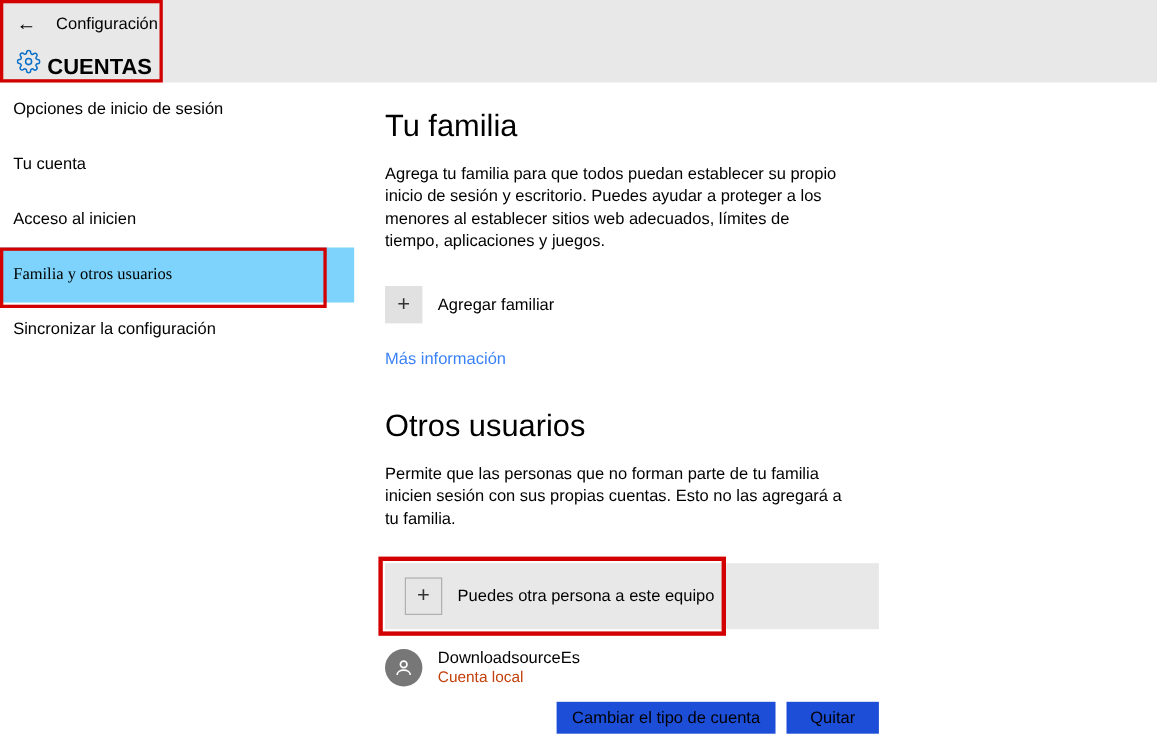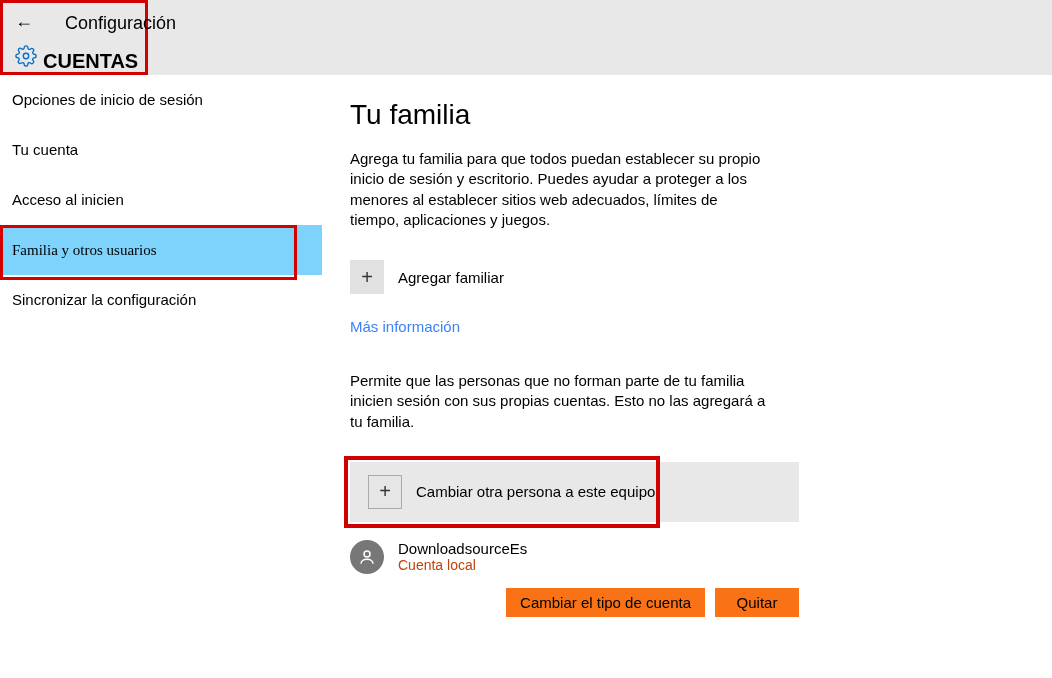--- a/index.html
+++ b/index.html
@@ -1,21 +1,21 @@
 <!DOCTYPE html>
 <html><head>
   <meta charset="utf-8">
   <style>
     * { margin:0; padding:0; box-sizing:border-box; font-family:"Segoe UI","Helvetica Neue",Arial,sans-serif; }
     body { background:#fff; width:1052px; height:678px; position:relative; color:#000; font-size:15px; }
     
     .header { height:75px; background:#e8e8e8; position:relative; }
     .header-inner { position:absolute; top:0; left:0; width:148px; height:75px; border:3px solid #d30000; padding-top:8px; }
     .back-arrow { font-size:18px; position:absolute; top:8px; left:12px; }
-    .config-label { position:absolute; top:10px; left:62px; font-size:18px; }
+    .config-label { position:absolute; top:10px; left:48px; font-size:15px; }
     .gear-icon { position:absolute; top:42px; left:12px; color:#0a6fc8; }
     .accounts-label { position:absolute; top:47px; left:40px; font-weight:600; font-size:20px; }
     
     .body { display:flex; }
     .sidebar { width:322px; padding-top:0; }
     .sidebar-item { height:50px; line-height:50px; padding-left:12px; font-size:15px; cursor:pointer; }
     .sidebar-item.active { background:#7dd3fc;font-family:Liberation Serif, serif; }
     .sidebar-wrap { position:relative; }
     .red-box-side { position:absolute; top:0; left:0; width:297px; height:55px; border:3px solid #d30000; pointer-events:none; }
     
@@ -34,21 +34,21 @@
     .expanded-row .plus-btn { margin-left:18px; margin-right:14px; border:1px solid #aaa; background:#e6e6e6; width:34px; height:34px; }
     .red-box-add { position:absolute; top:-6px; left:-6px; width:316px; height:72px; border:4px solid #d30000; pointer-events:none; }
     
     .user-row { width:449px; display:flex; align-items:center; padding:8px 0 6px 0; }
     .avatar { width:34px; height:34px; border-radius:50%; background:#777; display:flex; align-items:center; justify-content:center; margin-left:0; margin-right:14px; }
     .avatar svg { width:18px; height:18px; }
     .user-info .name { font-size:15px; }
     .user-info .type { font-size:14px; color:#c2410c; }
     
     .btn-row { width:449px; display:flex; justify-content:flex-end; gap:10px; margin-top:8px; }
-    .btn { background:#f97316; border:none; padding:6px 14px; font-size:15px; cursor:pointer; }
+    .btn { background:#1d4ed8; border:none; padding:6px 14px; font-size:15px; cursor:pointer; }
   </style>
 </head>
 <body>
 
 <div class="header">
   <div class="header-inner">
     <span class="back-arrow">←</span>
     <span class="config-label">Configuración</span>
     <span class="gear-icon">
       <svg width="22" height="22" viewBox="0 0 24 24" fill="none" stroke="#0a6fc8" stroke-width="1.5">
@@ -75,25 +75,26 @@
   <div class="main">
     <h1>Tu familia</h1>
     <p class="desc">Agrega tu familia para que todos puedan establecer su propio inicio de sesión y escritorio. Puedes ayudar a proteger a los menores al establecer sitios web adecuados, límites de tiempo, aplicaciones y juegos.</p>
     <div class="add-row">
       <div class="plus-btn">+</div>
       <span class="add-label">Agregar familiar</span>
     </div>
     <span class="link">Más información</span>
 
     <div class="other-section">
+      <h1>Otros usuarios</h1>
       <p class="desc">Permite que las personas que no forman parte de tu familia inicien sesión con sus propias cuentas. Esto no las agregará a tu familia.</p>
 
       <div class="expanded-row">
         <div class="plus-btn">+</div>
-        <span class="add-label">Cambiar otra persona a este equipo</span>
+        <span class="add-label">Puedes otra persona a este equipo</span>
         <div class="red-box-add"></div>
       </div>
 
       <div class="user-row">
         <div class="avatar">
           <svg viewBox="0 0 24 24" fill="none" stroke="#fff" stroke-width="2">
               <circle cx="12" cy="8" r="4"></circle>
               <path d="M4 21c0-4 4-6 8-6s8 2 8 6"></path>
             </svg>
         </div>

